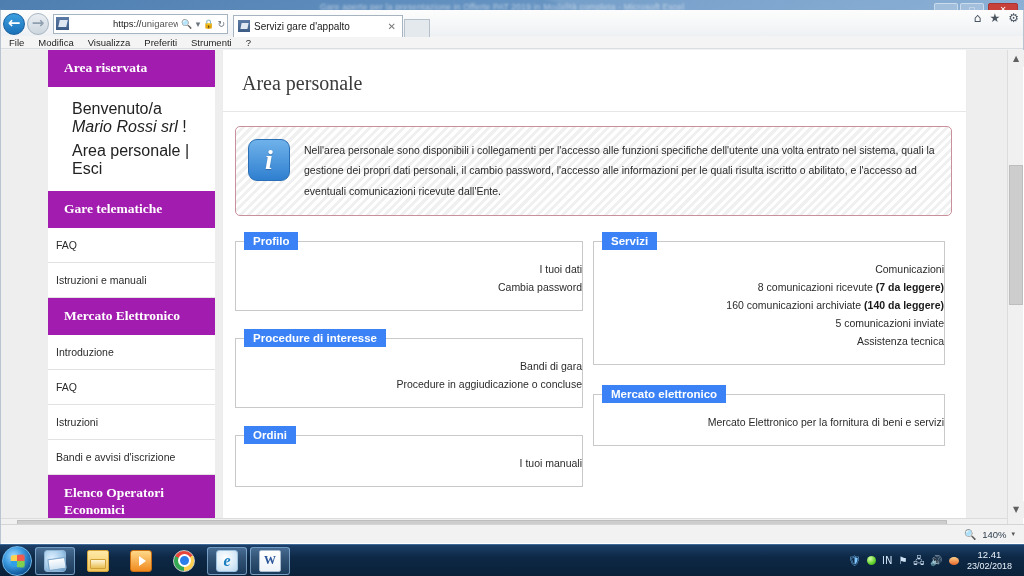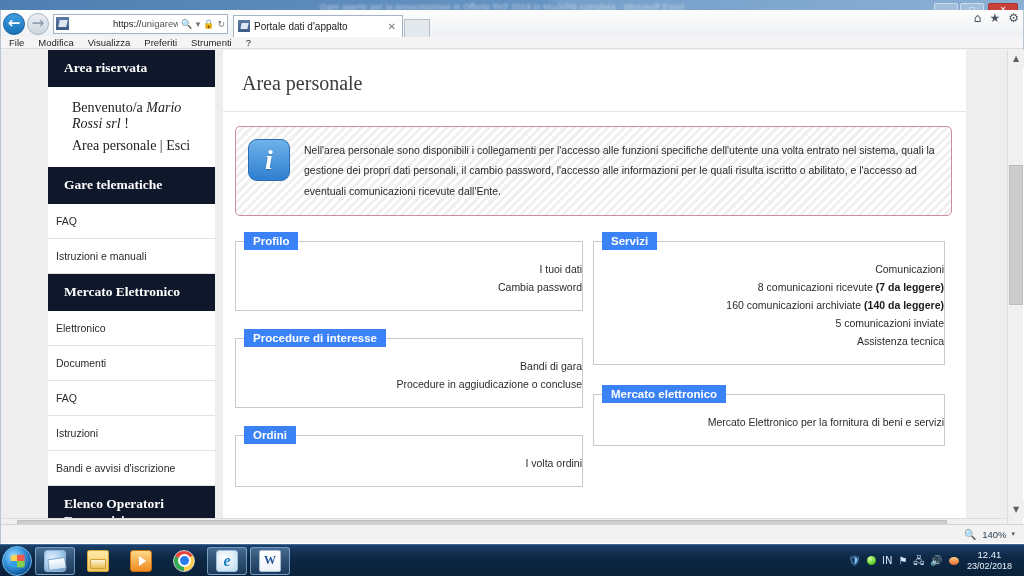--- a/index.html
+++ b/index.html
@@ -66,24 +66,24 @@
   #menubar{ height:13px; background:#f4f4f4; display:flex; align-items:center; gap:14px;
     padding:0 8px; font-size:9.5px; color:#1e1e1e; border-bottom:1px solid #d9dde1;}
   #menubar span{ white-space:nowrap; }
 
   
   #viewport{ position:absolute; left:0; top:40px; width:1024px; height:494px; background:#ffffff; overflow:hidden;}
   #page{ position:absolute; left:0; top:0; width:1008px; height:481px; background:#eeeeee; overflow:hidden;}
 
   
   #sidebar{ position:absolute; left:47px; top:0; width:167px; }
-  .sb-head{ background:#0f172a; color:#fff; font-family:"Liberation Serif", serif; font-weight:bold;
+  .sb-head{ background:#a21caf; color:#fff; font-family:"Liberation Serif", serif; font-weight:bold;
     font-size:13.5px; padding:10px 12px 10px 16px; line-height:1.25;}
   .sb-info{ background:#fff; padding:10px 0 10px 8px; }
-  .sb-info div{ font-size:14px; color:#222; padding:3px 16px;font-family:Liberation Serif, serif; }
+  .sb-info div{ font-size:16px; color:#222; padding:3px 16px; }
   .sb-info em{ font-style:italic; }
   .sb-link{ background:#fff; border-bottom:1px solid #e2e2e2; font-size:10.5px; color:#2b2b2b;
     padding:11px 0 11px 8px;}
   .sb-link:first-of-type{ border-top:1px solid #f0f0f0; }
 
   
   #content{ position:absolute; left:222px; top:0; width:743px; background:#fff; min-height:481px;
     box-shadow:0 0 0 1px #ececec;}
   #page-title{ font-family:"Liberation Serif", serif; font-size:20px; color:#3b3b3b; padding:22px 0 16px 19px;}
   #title-rule{ height:1px; background:#e6e6e6; margin:0 0 0 0;}
@@ -223,21 +223,21 @@
       <span class="addr-ic glyph">▾</span>
       <span class="addr-ic glyph">🔒</span>
       <span class="addr-ic glyph">↻</span>
     </div>
 
     <div id="tabstrip">
       <div class="tab">
         <span class="tab-fav">
             <i></i>
           </span>
-        <span class="tab-title">Portale dati d'appalto</span>
+        <span class="tab-title">Servizi gare d'appalto</span>
         <span class="tab-close">✕</span>
       </div>
       <div class="newtab"></div>
     </div>
 
     <div id="win-tools">
       <span class="glyph">⌂</span>
       <span class="glyph">★</span>
       <span class="glyph">⚙</span>
     </div>
@@ -260,22 +260,21 @@
         <div class="sb-info">
           <div><span>Benvenuto/a </span><em>Mario Rossi srl</em><span> !</span></div>
           <div>Area personale | Esci</div>
         </div>
 
         <div class="sb-head">Gare telematiche</div>
         <div class="sb-link">FAQ</div>
         <div class="sb-link">Istruzioni e manuali</div>
 
         <div class="sb-head">Mercato Elettronico</div>
-        <div class="sb-link">Elettronico</div>
-        <div class="sb-link">Documenti</div>
+        <div class="sb-link">Introduzione</div>
         <div class="sb-link">FAQ</div>
         <div class="sb-link">Istruzioni</div>
         <div class="sb-link">Bandi e avvisi d'iscrizione</div>
 
         <div class="sb-head" style="width:167px">Elenco Operatori Economici</div>
       </div>
 
       <div id="content">
         <div id="page-title">Area personale</div>
         <div id="title-rule"></div>
@@ -301,21 +300,21 @@
               <legend>Procedure di interesse</legend>
               <div class="fs-body">
                 <div class="row">Bandi di gara</div>
                 <div class="row">Procedure in aggiudicazione o concluse</div>
               </div>
             </fieldset>
 
             <fieldset>
               <legend>Ordini</legend>
               <div class="fs-body">
-                <div class="row">I volta ordini</div>
+                <div class="row">I tuoi manuali</div>
               </div>
             </fieldset>
 
           </div>
 
           <div class="col col-right">
 
             <fieldset>
               <legend>Servizi</legend>
               <div class="fs-body">

